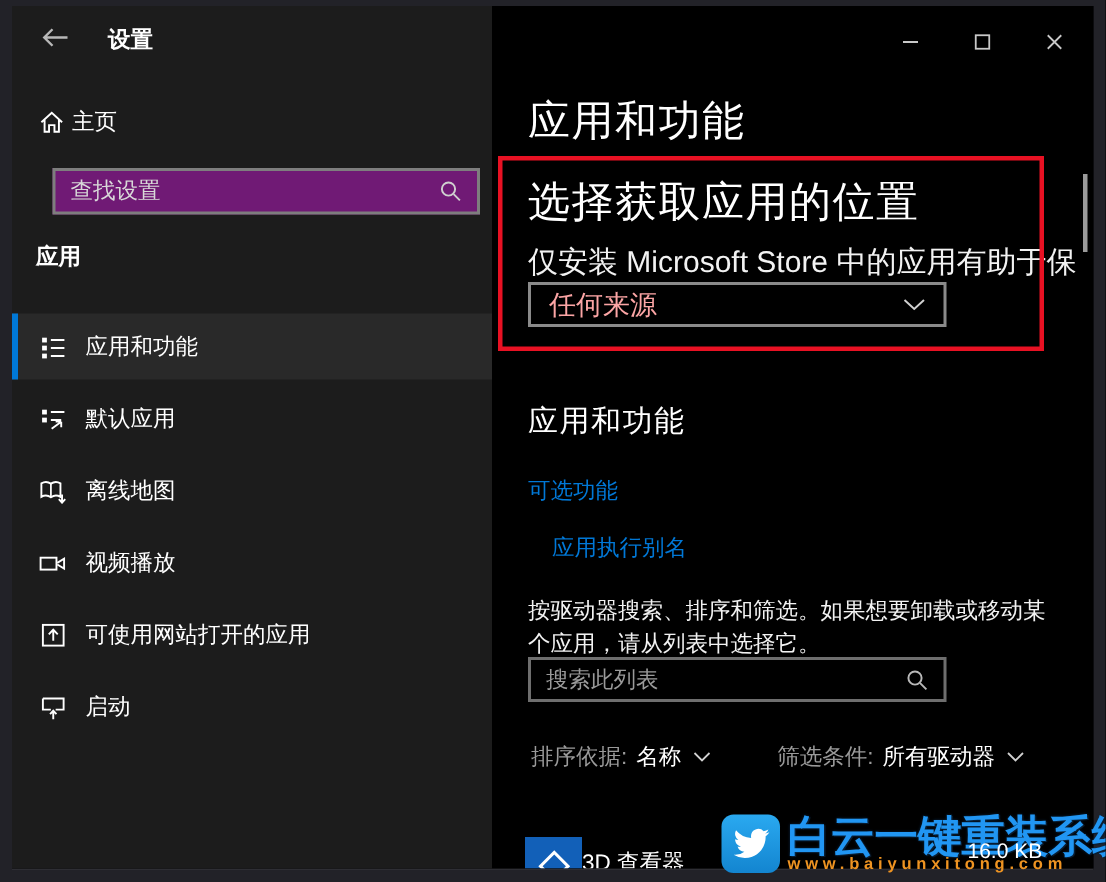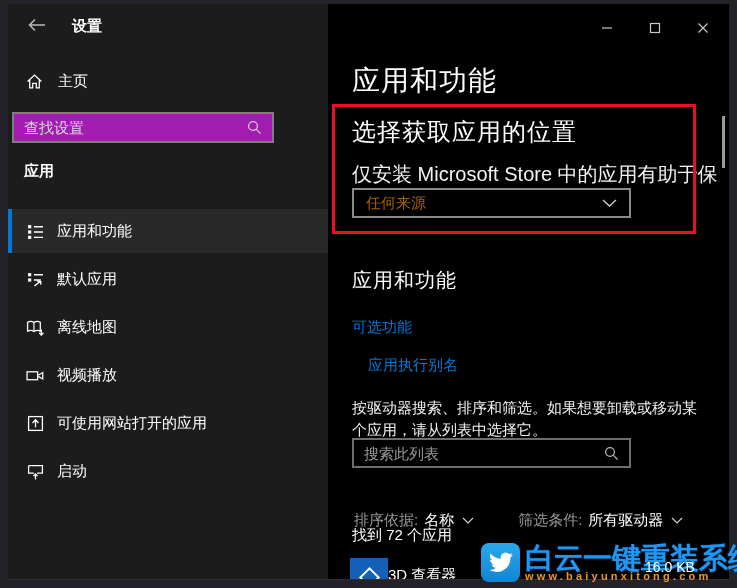--- a/index.html
+++ b/index.html
@@ -15,25 +15,25 @@
     display:flex; background:#000; overflow:hidden;
     border-bottom:1px solid #2e2e34;
     align-items:center;
   }
   
   .sidebar {
     width:320px; height:100%; background:#1c1c1c; position:relative; flex:none;
   }
   .back-btn { position:absolute; left:14px; top:10px; width:30px; height:22px; display:flex; align-items:center; justify-content:center; cursor:pointer; }
   .app-title { position:absolute; left:64px; top:13px; font-size:15px; font-weight:bold; color:#fff; }
-  .home-row { position:absolute; left:18px; top:64px; display:flex; align-items:center; gap:15px; height:26px; cursor:pointer; }
+  .home-row { position:absolute; left:18px; top:64px; display:flex; align-items:center; gap:5px; height:26px; cursor:pointer; }
   .home-row .label { font-size:15px; color:#fff; }
   .search-box {
-    position:absolute; left:4px; top:108px; width:262px; height:31px;
-    border:2px solid #7e7e7e; background:#a21caf; display:flex; align-items:center;
+    position:absolute; left:27px; top:108px; width:285px; height:31px;
+    border:2px solid #7e7e7e; background:#701a75; display:flex; align-items:center;
   }
   .search-box input {
     flex:1; height:100%; background:transparent; border:none; outline:none;
     color:#e8e8e8; font-size:15px; padding:0 10px;
     font-family:"Liberation Sans","DejaVu Sans",sans-serif;
   }
   .search-box input::placeholder { color:#d8d8d8; opacity:1; }
   .search-box .mag { flex:none; margin-right:10px; display:flex; }
   .side-section { position:absolute; left:16px; top:158px; font-size:15px; font-weight:bold; color:#fff; }
   .nav { position:absolute; left:0; top:205px; width:100%; }
@@ -51,37 +51,37 @@
   .nav-item .label { margin-left:13px; font-size:15px; color:#fff; }
   
   .main { flex:1; height:100%; background:#000; position:relative; overflow:hidden; }
   .win-controls { position:absolute; top:12px; right:12px; display:flex; gap:20px; z-index:5; }
   .win-btn { width:28px; height:24px; display:flex; align-items:center; justify-content:center; cursor:pointer; }
   .page-title { position:absolute; left:24px; top:58px; font-size:28px; font-weight:normal; color:#fff; letter-spacing:1px; }
   .redbox {
     position:absolute; left:4px; top:100px; width:364px; height:130px;
     border:3px solid #e81123; z-index:10; pointer-events:none;
   }
-  .choose-heading { position:absolute; left:24px; top:112px; font-size:24px; color:#fff; letter-spacing:1px; }
+  .choose-heading { position:absolute; left:24px; top:112px; font-size:28px; color:#fff; letter-spacing:1px; }
   .choose-desc { position:absolute; left:24px; top:157px; font-size:20px; color:#f2f2f2; }
   .dropdown {
     position:absolute; left:24px; top:184px; width:279px; height:30px;
     border:2px solid #8a8a8a; background:#000; display:flex; align-items:center;
     justify-content:space-between; padding:0 12px; cursor:pointer;
   }
-  .dropdown .val { font-size:15px; color:#a16207; }
+  .dropdown .val { font-size:18px; color:#fca5a5; }
   .scroll-thumb { position:absolute; right:4px; top:112px; width:3px; height:52px; background:#9a9a9a; }
   .section-heading { position:absolute; left:24px; top:263px; font-size:20px; color:#fff; letter-spacing:1px; }
   .link { position:absolute; left:24px; font-size:15px; color:#0078d7; cursor:pointer; }
   .link.l1 { top:314px; }
   .link.l2 { top:352px;margin-left:16px; }
   .list-desc { position:absolute; left:24px; top:393px; width:358px; font-size:15px; line-height:22px; color:#f2f2f2; }
   .search-box.main-search { position:absolute; left:24px; top:434px; width:279px; height:30px; background:#000; border-color:#6e6e6e; }
   .search-box.main-search input::placeholder { color:#9a9a9a; }
-  .sortrow { position:absolute; left:26px; top:491px; display:flex; align-items:center; font-size:15px;margin-top:16px; }
+  .sortrow { position:absolute; left:26px; top:491px; display:flex; align-items:center; font-size:15px; }
   .sortrow .gray { color:#9a9a9a; }
   .sortrow .white { color:#fff; margin-left:6px; }
   .sortrow .chev { margin-left:8px; display:flex; }
   .sortrow .gap { width:44px; }
   .count { position:absolute; left:24px; top:522px; font-size:15px; color:#fff; }
   .app-row { position:absolute; left:0; top:548px; width:100%; height:48px; display:flex; align-items:flex-start; cursor:pointer; }
   .app-icon {
     margin-left:22px; margin-top:6px; width:38px; height:38px; flex:none;
     background:#1260b8; display:flex; align-items:center; justify-content:center;
   }
@@ -280,21 +280,20 @@
       <span class="gap"></span>
       <span class="gray">筛选条件:</span>
       <span class="white">所有驱动器</span>
       <span class="chev">
         <svg width="12" height="7" viewBox="0 0 12 7">
             <path d="M1 1 L6 6 L11 1" stroke="#d0d0d0" stroke-width="1.2" fill="none"></path>
           </svg>
       </span>
     </div>
 
-    <div class="count">找到 72 个应用</div>
 
     <div class="app-row">
       <span class="app-icon">
         <span class="diamond"></span>
       </span>
       <span class="app-name">3D 查看器</span>
     </div>
     <div class="app-size">16.0 KB</div>
 
   </div>

